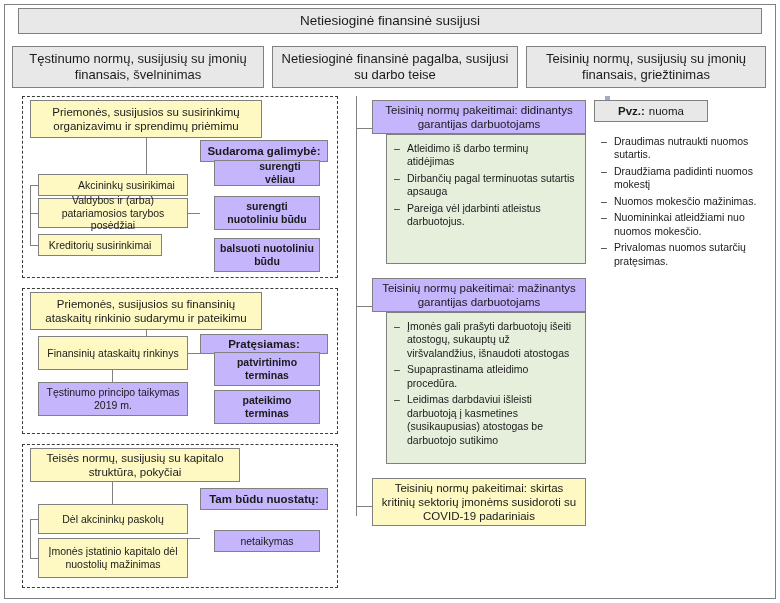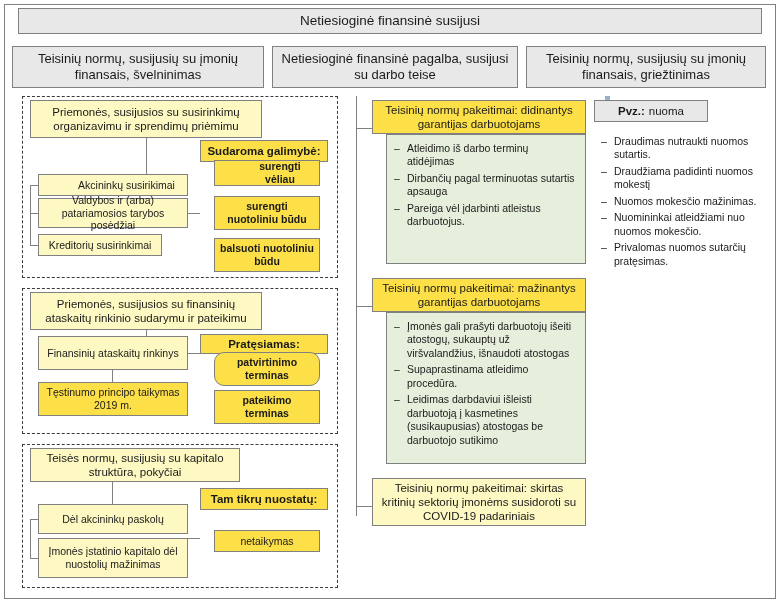--- a/index.html
+++ b/index.html
@@ -35,21 +35,21 @@
     display: flex;
     align-items: center;
     justify-content: center;
     text-align: center;
     line-height: 1.22;
   }
   .gray {
     background: #e8e8e8;
   }
   .green {
-    background: #fde047;
+    background: #c4b5fd;
   }
   .title-main {
     font-size: 13.5px;
   }
   .col-head {
     font-size: 13px;
   }
   .hdr {
     font-size: 11.5px;
   }
@@ -126,21 +126,21 @@
   }
 </style>
 </head>
 <body>
 
 <div id="root">
   <div class="outer-frame"></div>
 
   <div class="box gray title-main" style="left:18px; top:8px; width:744px; height:26px;">Netiesioginė finansinė susijusi</div>
 
-  <div class="box gray col-head inner-pad" style="left:12px; top:46px; width:252px; height:42px;">Teisinių normų, susijusių su įmonių finansais, švelninimas</div>
+  <div class="box gray col-head inner-pad" style="left:12px; top:46px; width:252px; height:42px;">Tęstinumo normų, susijusių su įmonių finansais, švelninimas</div>
   <div class="box gray col-head inner-pad" style="left:272px; top:46px; width:246px; height:42px;">Netiesioginė finansinė pagalba, susijusi su darbo teise</div>
   <div class="box gray col-head inner-pad" style="left:526px; top:46px; width:240px; height:42px;">Teisinių normų, susijusių su įmonių finansais, griežtinimas</div>
 
   <div class="dashed" style="left:22px; top:96px; width:316px; height:182px;"></div>
 
   <div class="box hdr inner-pad" style="left:30px; top:100px; width:232px; height:38px;">Priemonės, susijusios su susirinkimų organizavimu ir sprendimų priėmimu</div>
 
   <div class="box leaf inner-pad" style="left:38px; top:174px; width:150px; height:22px;padding-left:32px;">Akcininkų susirikimai</div>
   <div class="box leaf inner-pad" style="left:38px; top:198px; width:150px; height:30px;">Valdybos ir (arba) patariamosios tarybos posėdžiai</div>
   <div class="box leaf inner-pad" style="left:38px; top:234px; width:124px; height:22px;">Kreditorių susirinkimai</div>
@@ -162,37 +162,37 @@
   <div class="box hdr inner-pad" style="left:30px; top:292px; width:232px; height:38px;">Priemonės, susijusios su finansinių ataskaitų rinkinio sudarymu ir pateikimu</div>
 
   <div class="box leaf inner-pad" style="left:38px; top:336px; width:150px; height:34px;">Finansinių ataskaitų rinkinys</div>
   <div class="box green leaf inner-pad" style="left:38px; top:382px; width:150px; height:34px;">Tęstinumo principo taikymas 2019 m.</div>
 
   <div class="line vline" style="left:146px; top:330px; height:6px;"></div>
   <div class="line vline" style="left:112px; top:370px; height:12px;"></div>
   <div class="line hline" style="left:188px; top:353px; width:12px;"></div>
 
   <div class="box green hdr inner-pad" style="left:200px; top:334px; width:128px; height:20px; font-weight:bold;">Pratęsiamas:</div>
-  <div class="box green leaf inner-pad" style="left:214px; top:352px; width:106px; height:34px; font-weight:bold;border-radius:10px;">patvirtinimo terminas</div>
+  <div class="box green leaf inner-pad" style="left:214px; top:352px; width:106px; height:34px; font-weight:bold;">patvirtinimo terminas</div>
   <div class="box green leaf inner-pad" style="left:214px; top:390px; width:106px; height:34px; font-weight:bold;">pateikimo terminas</div>
 
   <div class="dashed" style="left:22px; top:444px; width:316px; height:144px;"></div>
 
   <div class="box hdr inner-pad" style="left:30px; top:448px; width:210px; height:34px;">Teisės normų, susijusių su kapitalo struktūra, pokyčiai</div>
 
   <div class="box leaf inner-pad" style="left:38px; top:504px; width:150px; height:30px;">Dėl akcininkų paskolų</div>
   <div class="box leaf inner-pad" style="left:38px; top:538px; width:150px; height:40px;">Įmonės įstatinio kapitalo dėl nuostolių mažinimas</div>
 
   <div class="line vline" style="left:112px; top:482px; height:22px;"></div>
   <div class="line vline" style="left:30px; top:519px; height:39px;"></div>
   <div class="line hline" style="left:30px; top:519px; width:8px;"></div>
   <div class="line hline" style="left:30px; top:558px; width:8px;"></div>
   <div class="line hline" style="left:188px; top:538px; width:12px;"></div>
 
-  <div class="box green hdr inner-pad" style="left:200px; top:488px; width:128px; height:22px; font-weight:bold;">Tam tikrų nuostatų:</div>
+  <div class="box green hdr inner-pad" style="left:200px; top:488px; width:128px; height:22px; font-weight:bold;">Tam būdu nuostatų:</div>
   <div class="box green leaf inner-pad" style="left:214px; top:530px; width:106px; height:22px; font-weight:normal;">netaikymas</div>
 
   <div class="line vline" style="left:356px; top:96px; height:420px;"></div>
   <div class="line hline" style="left:356px; top:128px; width:16px;"></div>
   <div class="line hline" style="left:356px; top:306px; width:16px;"></div>
   <div class="line hline" style="left:356px; top:506px; width:16px;"></div>
 
   <div class="box green hdr inner-pad" style="left:372px; top:100px; width:214px; height:34px;">Teisinių normų pakeitimai: didinantys garantijas darbuotojams</div>
   <div class="bullets" style="left:386px; top:134px; width:200px; height:130px;">
     <ul>

